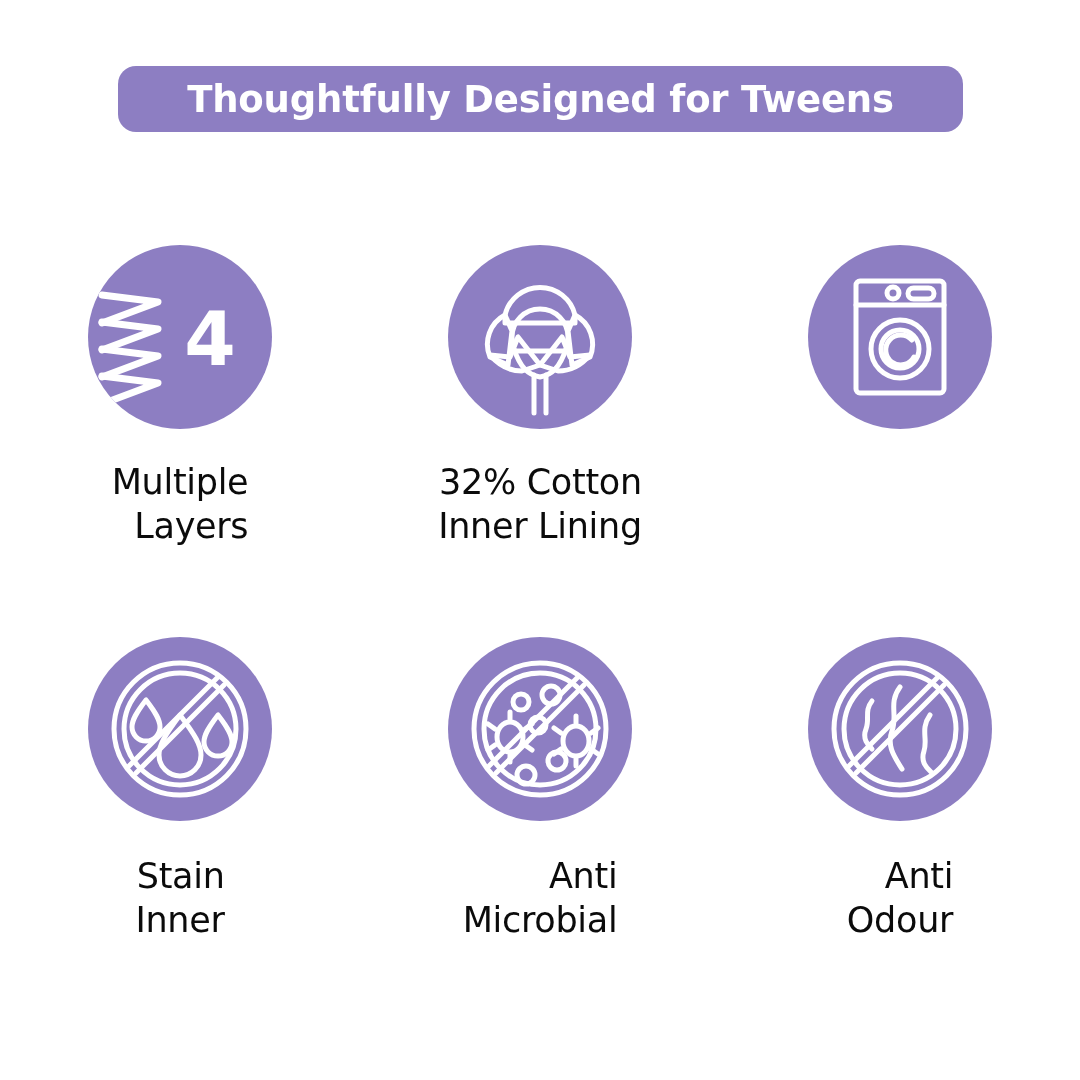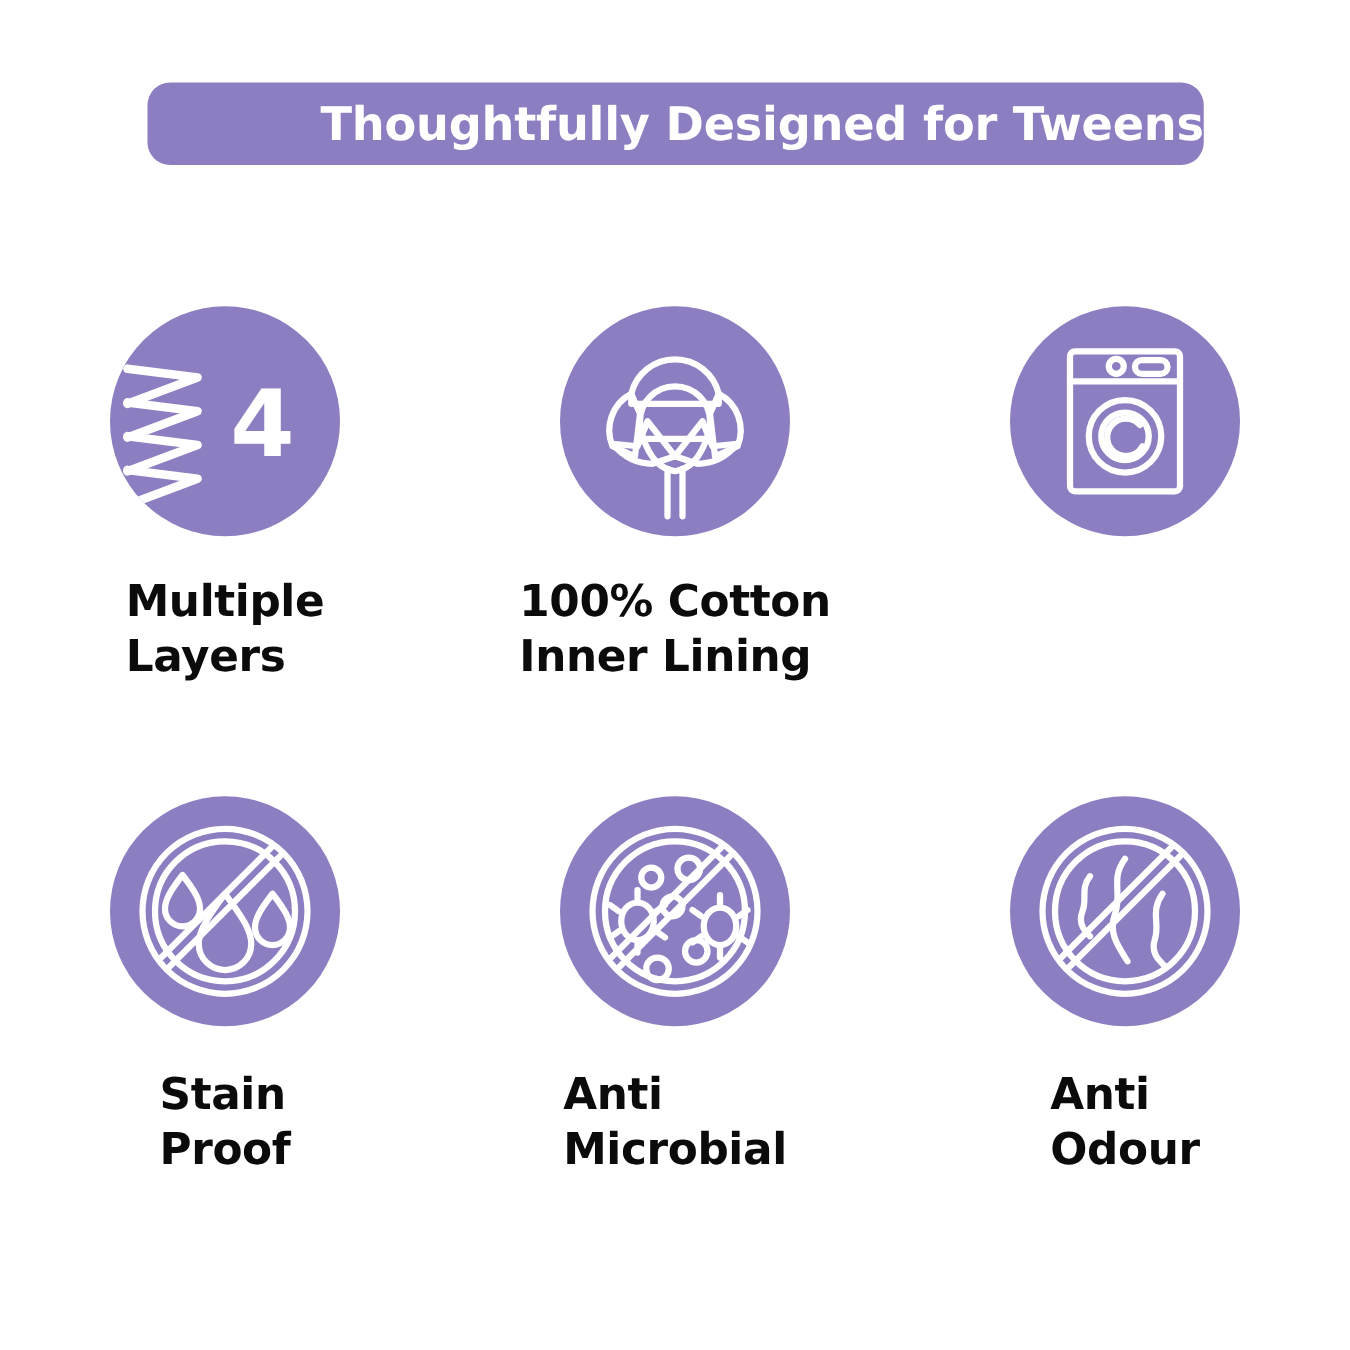--- a/index.html
+++ b/index.html
@@ -25,21 +25,21 @@
   .banner {
     position: absolute;
     left: 118px;
     top: 66px;
     width: 845px;
     height: 66px;
     background: #8d7ec2;
     border-radius: 18px;
     display: flex;
     align-items: center;
-    justify-content: flex-end;
+    justify-content: center;
   }
   .banner-title {
     color: #ffffff;
     font-family: "DejaVu Sans", sans-serif;
     font-size: 37px;
     font-weight: bold;
     letter-spacing: -0.2px;
     line-height: 1;
     white-space: nowrap;
   }
@@ -73,25 +73,25 @@
     overflow: hidden;
   }
   .icon-circle svg {
     display: block;
     width: 184px;
     height: 184px;
   }
 
   .feature-label {
     margin-top: 32px;
-    text-align: left;
+    text-align: right;
     color: #0b0b0b;
     font-family: "DejaVu Sans", sans-serif;
     font-size: 35px;
-    font-weight: bold;
+    font-weight: normal;
     line-height: 1.25;
     letter-spacing: -0.3px;
     white-space: pre-line;
     max-width: 330px;
   }
 
   
   .row-2 .feature-label { margin-top: 34px; }
 </style>
 </head>
@@ -136,21 +136,21 @@
 
             <path d="M42 110 C52 122 62 126 74 126 L92 120 L70 92 L62 112 Z"></path>
             <path d="M142 110 C132 122 122 126 110 126 L92 120 L114 92 L122 112 Z"></path>
             <path d="M66 104 C72 122 80 130 92 132 C104 130 112 122 118 104"></path>
 
             <path d="M86 130 L86 168"></path>
             <path d="M98 130 L98 168"></path>
           </g>
         </svg>
       </div>
-      <div class="feature-label">100% Cotton
+      <div class="feature-label">32% Cotton
 Inner Lining</div>
     </div>
 
     <div class="feature row-1">
       <div class="icon-circle">
         <svg viewBox="0 0 184 184" xmlns="http://www.w3.org/2000/svg">
           <g fill="none" stroke="#ffffff" stroke-width="5" stroke-linecap="round" stroke-linejoin="round">
             <rect x="48" y="36" width="88" height="112" rx="4"></rect>
             <line x1="48" y1="60" x2="136" y2="60"></line>
             <circle cx="85" cy="48" r="6"></circle>
@@ -173,21 +173,21 @@
             <path d="M58 63 C48 76 44 83 44 90 A14 14 0 0 0 72 90 C72 83 68 76 58 63 Z"></path>
             <path d="M92 78 C77 98 71 108 71 118 A21 21 0 0 0 113 118 C113 108 107 98 92 78 Z"></path>
             <path d="M130 78 C120 91 116 98 116 105 A14 14 0 0 0 144 105 C144 98 140 91 130 78 Z"></path>
 
             <line x1="48" y1="136" x2="136" y2="48"></line>
             <line x1="41" y1="129" x2="129" y2="41"></line>
           </g>
         </svg>
       </div>
       <div class="feature-label">Stain
-Proof</div>
+Inner</div>
     </div>
 
     <div class="feature row-2">
       <div class="icon-circle">
         <svg viewBox="0 0 184 184" xmlns="http://www.w3.org/2000/svg">
           <g fill="none" stroke="#ffffff" stroke-width="5" stroke-linecap="round" stroke-linejoin="round">
             <circle cx="92" cy="92" r="66"></circle>
             <circle cx="92" cy="92" r="56"></circle>
 
             <circle cx="73" cy="65" r="8"></circle>

